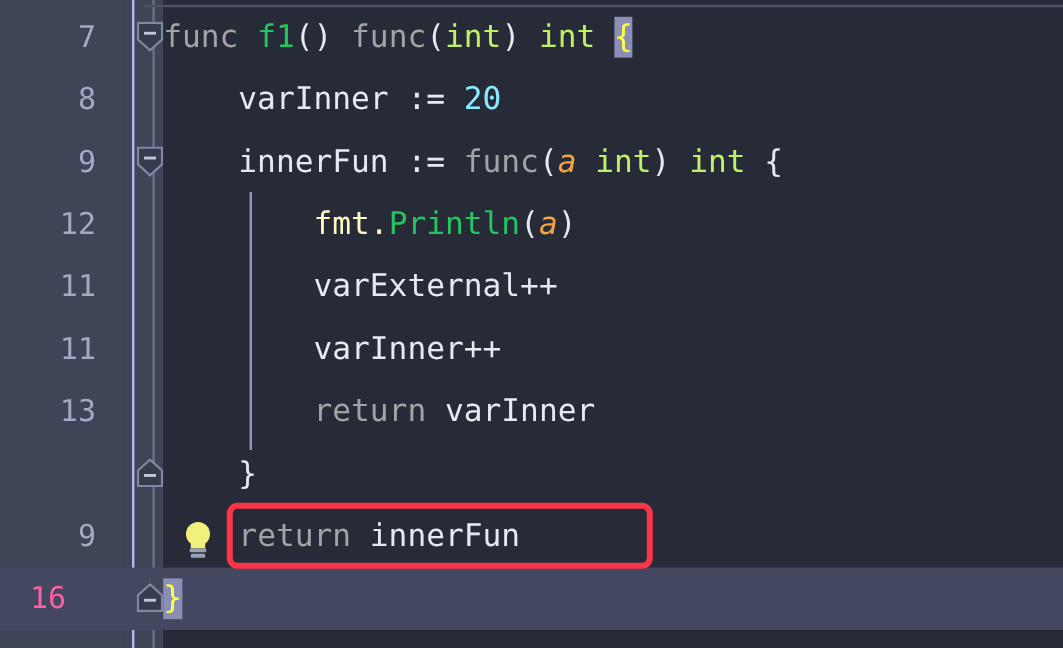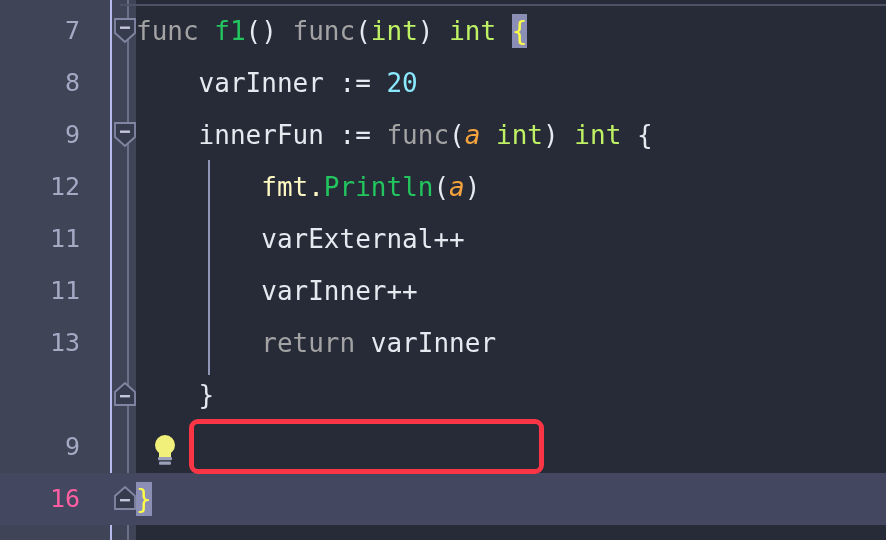--- a/index.html
+++ b/index.html
@@ -74,21 +74,21 @@
     left: 0;
     top: 0;
     width: 80px;
     height: 52px;
     line-height: 52px;
     text-align: right;
     font-size: 25px;
     color: #a5a9c4;
     letter-spacing: 0px;
   }
-  .row.current .lineno { color: #ff5fa2; }
+  .row.current .lineno { color: #ff5fa2; text-align: center; }
   .row.current .rowbg {
     position: absolute;
     left: 0; top: 0;
     width: 886px; height: 52px;
     background: #434860;
   }
   .row .codetext {
     position: absolute;
     left: 136px;
     top: 0;
@@ -195,20 +195,21 @@
       </div>
       <div class="row" style="top: 317px;">
         <div class="lineno">13</div>
         <div class="codetext"><span class="pl">        </span><span class="kw">return</span><span class="pl"> varInner</span></div>
       </div>
       <div class="row" style="top: 369px;">
         <div class="codetext"><span class="pl">    }</span></div>
       </div>
       <div class="row" style="top: 421px;">
         <div class="lineno">9</div>
+        <div class="codetext"><span class="pl">    </span><span class="kw">return</span><span class="pl"> innerFun</span></div>
       </div>
       <div class="row current" style="top: 473px;">
         <div class="rowbg"></div>
         <div class="lineno">16</div>
         <div class="codetext"><span class="brace-hl">}</span></div>
       </div>
     </div>
 
   <div id="indentguide"></div>
 

